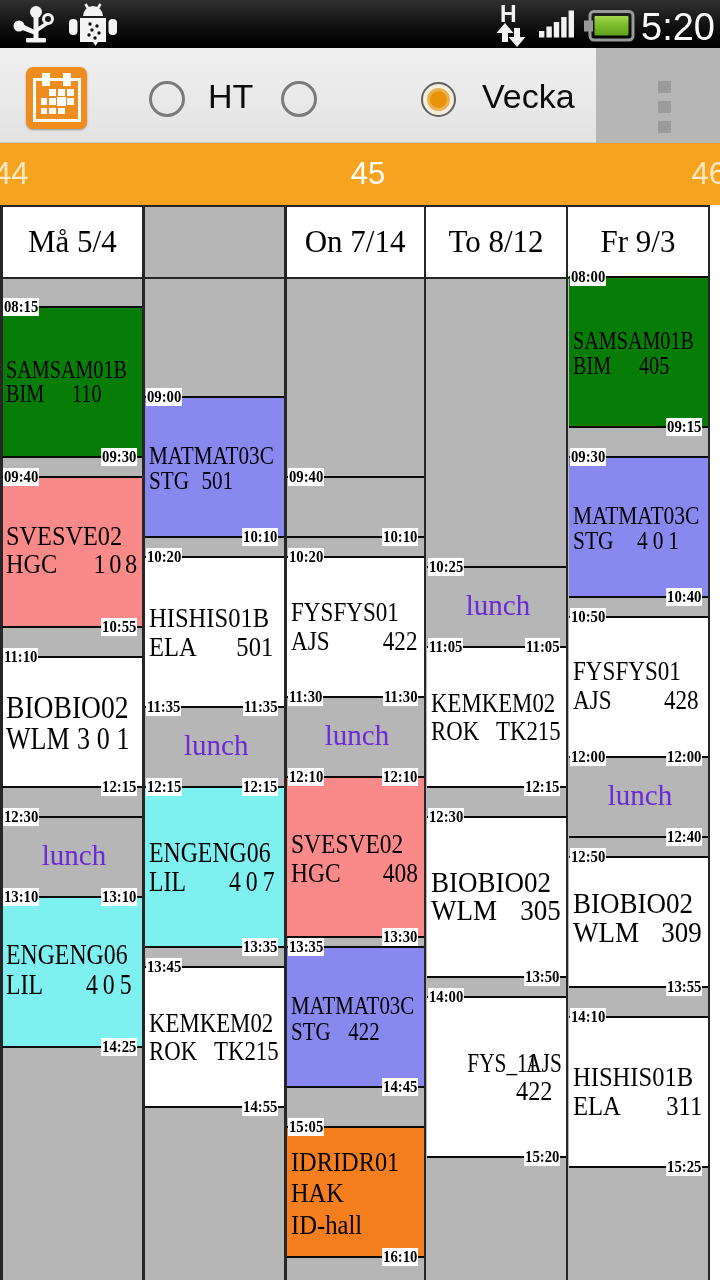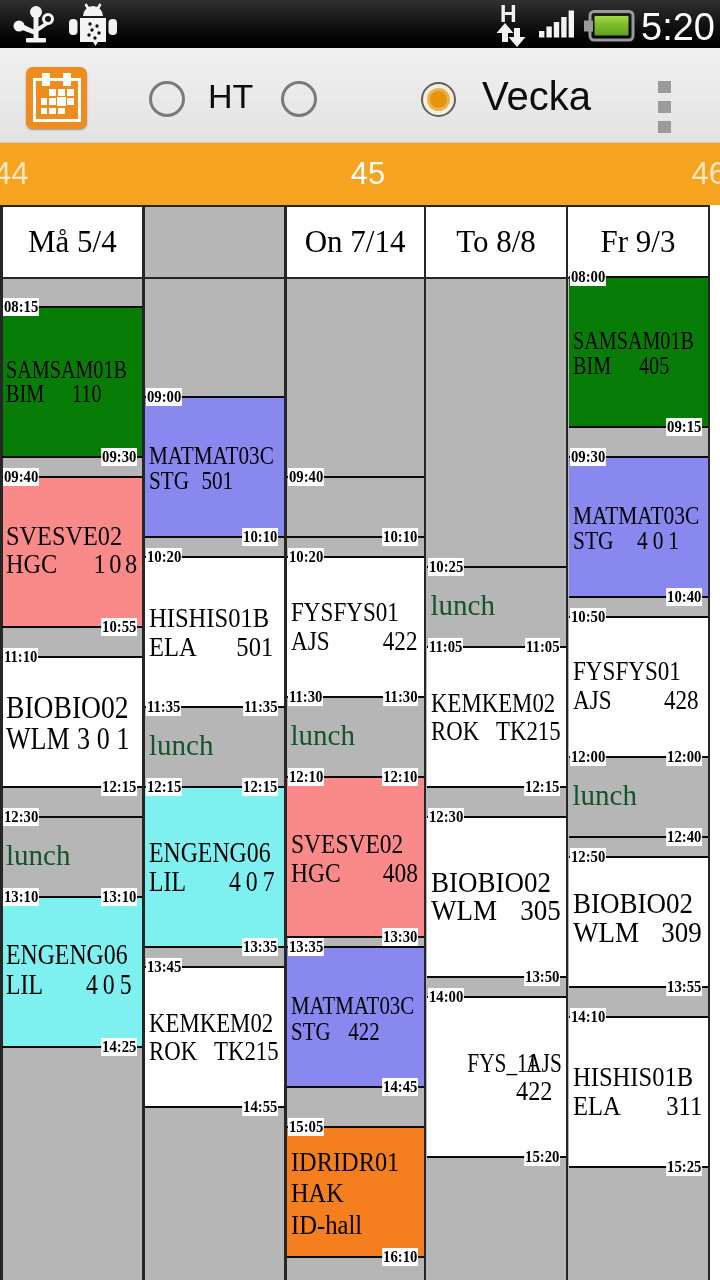--- a/index.html
+++ b/index.html
@@ -4,21 +4,21 @@
 html,body{margin:0;padding:0;}
 body{width:720px;height:1280px;overflow:hidden;position:relative;background:#b6b6b6;font-family:"Liberation Sans",sans-serif;}
 #grid{position:absolute;left:0;top:205px;width:720px;height:1075px;background:#b6b6b6;}
 .vb{position:absolute;top:0;height:1075px;background:#262626;}
 .blk{position:absolute;display:flex;flex-direction:column;justify-content:center;padding-left:4px;box-sizing:border-box;}
 .ln{font-family:"Liberation Serif",serif;color:#000;white-space:pre;transform-origin:0 50%;position:relative;flex:none;}
 .room{position:absolute;top:0;}
 .hline{position:absolute;height:2px;background:#0a0a0a;}
 .tlab{position:absolute;height:18px;background:#fff;color:#000;font:bold 16px/18px "Liberation Serif",serif;padding:0 1px;transform:scaleX(0.92);}
 .hcell{position:absolute;top:2px;height:70px;background:#fff;color:#000;font:31px/70px "Liberation Serif",serif;text-align:center;}
-.lunch{font:29px/29px "Liberation Serif",serif;color:#14532d;position:relative;}
+.lunch{font:29px/29px "Liberation Serif",serif;color:#6d28d9;position:relative;text-align:center;}
 .mline{font:20px/24px "Liberation Sans",sans-serif;color:#000;letter-spacing:0.5px;white-space:pre;}
 </style></head><body>
 <div style="position:absolute;left:0;top:0;width:720px;height:48px;background:linear-gradient(180deg,#303030 0%,#161616 45%,#040404 80%,#000 100%);">
 <svg width="720" height="48" style="position:absolute;left:0;top:0" viewBox="0 0 720 48">
 <g fill="#f4f4f4" stroke="none">
 <circle cx="36" cy="12" r="6"></circle>
 <rect x="33.5" y="12" width="5" height="27"></rect>
 <rect x="26" y="38" width="20" height="4.5" rx="1"></rect>
 <circle cx="19" cy="26" r="5.5"></circle>
 <path d="M17 28 L21 23.5 L36 30.5 L34 34.5 Z"></path>
@@ -59,55 +59,55 @@
 <defs>
         <linearGradient id="bat" x1="0" y1="0" x2="0" y2="1">
 <stop offset="0" stop-color="#a6d94e"></stop>
           <stop offset="0.45" stop-color="#7cbc2c"></stop>
           <stop offset="1" stop-color="#61a01e"></stop>
 </linearGradient>
       </defs>
 <text x="641" y="40" font-family="Liberation Sans" font-size="38" fill="#fafafa">5:20</text>
 </svg>
 </div>
-<div style="position:absolute;left:0;top:48px;width:720px;height:95px;background:linear-gradient(180deg,#f0f0f0,#e7e7e7 70%,#e2e2e2);border-bottom:1px solid #cfcfcf;box-sizing:border-box;">
+<div style="position:absolute;left:0;top:48px;width:596px;height:95px;background:linear-gradient(180deg,#f0f0f0,#e7e7e7 70%,#e2e2e2);border-bottom:1px solid #cfcfcf;box-sizing:border-box;">
 <div style="position:absolute;left:26px;top:19px;width:61px;height:62px;background:#ee8c1e;border-radius:7px;box-shadow:0 1px 2px rgba(0,0,0,0.35);"></div>
 <div style="position:absolute;left:33px;top:30px;width:42px;height:38px;border:3px solid #fff;"></div>
 <div style="position:absolute;left:42px;top:25px;width:8px;height:13px;background:#fff;"></div>
 <div style="position:absolute;left:63px;top:25px;width:8px;height:13px;background:#fff;"></div>
 <div style="position:absolute;left:49.4px;top:41px;width:6.5px;height:6.5px;background:#fff;"></div>
 <div style="position:absolute;left:58.1px;top:41px;width:6.5px;height:6.5px;background:#fff;"></div>
 <div style="position:absolute;left:67.3px;top:41px;width:6.5px;height:6.5px;background:#fff;"></div>
 <div style="position:absolute;left:40.6px;top:50px;width:6.5px;height:6.5px;background:#fff;"></div>
 <div style="position:absolute;left:49.4px;top:50px;width:6.5px;height:6.5px;background:#fff;"></div>
 <div style="position:absolute;left:67.3px;top:50px;width:6.5px;height:6.5px;background:#fff;"></div>
 <div style="position:absolute;left:57.0px;top:49px;width:9px;height:9px;background:#fff;"></div>
 <div style="position:absolute;left:40.6px;top:59.5px;width:6.5px;height:6.5px;background:#fff;"></div>
 <div style="position:absolute;left:49.4px;top:59.5px;width:6.5px;height:6.5px;background:#fff;"></div>
 <div style="position:absolute;left:58.1px;top:59.5px;width:6.5px;height:6.5px;background:#fff;"></div>
 <div style="position:absolute;left:149px;top:33px;width:30px;height:30px;border:3px solid #7a7a7a;border-radius:50%;"></div>
 <div style="position:absolute;left:208px;top:0;height:95px;line-height:97px;font-size:34px;color:#0c0c0c;">HT</div>
 <div style="position:absolute;left:281px;top:33px;width:30px;height:30px;border:3px solid #7a7a7a;border-radius:50%;"></div>
 <div style="position:absolute;left:420.5px;top:33.5px;width:31px;height:31px;border:2.5px solid #606060;border-radius:50%;background:#f4eedd;"></div>
 <div style="position:absolute;left:427px;top:40px;width:17px;height:17px;border:3.5px solid #eab254;border-radius:50%;background:#e8940a;"></div>
-<div style="position:absolute;left:482px;top:0;height:95px;line-height:97px;font-size:40px;color:#0c0c0c;">Vecka</div>
+<div style="position:absolute;left:482px;top:0;height:95px;line-height:97px;font-size:34px;color:#0c0c0c;">Vecka</div>
 <div style="position:absolute;left:658px;top:33px;width:13px;height:12px;background:#9b9b9b;"></div>
 <div style="position:absolute;left:658px;top:53px;width:13px;height:12px;background:#9b9b9b;"></div>
 <div style="position:absolute;left:658px;top:73px;width:13px;height:12px;background:#9b9b9b;"></div>
 </div>
 <div style="position:absolute;left:0;top:143px;width:720px;height:62px;background:#f6a41f;overflow:hidden;">
 <div style="position:absolute;left:-6px;top:0;width:60px;height:62px;line-height:61px;font-size:31px;color:rgba(255,255,255,0.75);">44</div>
 <div style="position:absolute;left:8px;top:0;width:720px;height:62px;line-height:61px;font-size:31px;color:#fff;text-align:center;">45</div>
 <div style="position:absolute;right:-6px;top:0;width:60px;height:62px;line-height:61px;font-size:31px;color:rgba(255,255,255,0.75);text-align:right;">46</div>
 </div>
 <div id="grid">
 <div style="position:absolute;left:710.4px;top:0;width:9.6px;height:1075px;background:#fff;"></div>
 <div class="hcell" style="left:2.5px;width:139.7px;">Må 5/4</div>
 <div class="hcell" style="left:286.6px;width:137.0px;">On 7/14</div>
-<div class="hcell" style="left:426.40000000000003px;width:139.2px;">To 8/8</div>
+<div class="hcell" style="left:426.40000000000003px;width:139.2px;">To 8/12</div>
 <div class="hcell" style="left:568.4px;width:139.20000000000005px;">Fr 9/3</div>
 <div style="position:absolute;left:0;top:0;width:710.4px;height:2.2px;background:#262626;"></div>
 <div style="position:absolute;left:0;top:72px;width:710.4px;height:2.2px;background:#262626;"></div>
 <div class="blk" style="left:2px;top:102px;width:140px;height:150px;background:#077d07;">
 <div class="ln" style="font-size:26px;line-height:24.5px;transform:scaleX(0.775);">SAMSAM01B</div>
 <div class="ln" style="font-size:26px;line-height:24.5px;transform:scaleX(0.775);">BIM<span class="room" style="left:85.2px;">110</span></div>
 </div>
 <div class="blk" style="left:2px;top:272px;width:140px;height:150px;background:#fa8a8a;">
 <div class="ln" style="font-size:27px;line-height:28px;top:-2.5px;transform:scaleX(0.9);">SVESVE02</div>
 <div class="ln" style="font-size:27px;line-height:28px;top:-2.5px;transform:scaleX(0.9);">HGC<span class="room" style="left:97.1px;letter-spacing:4px;">108</span></div>

